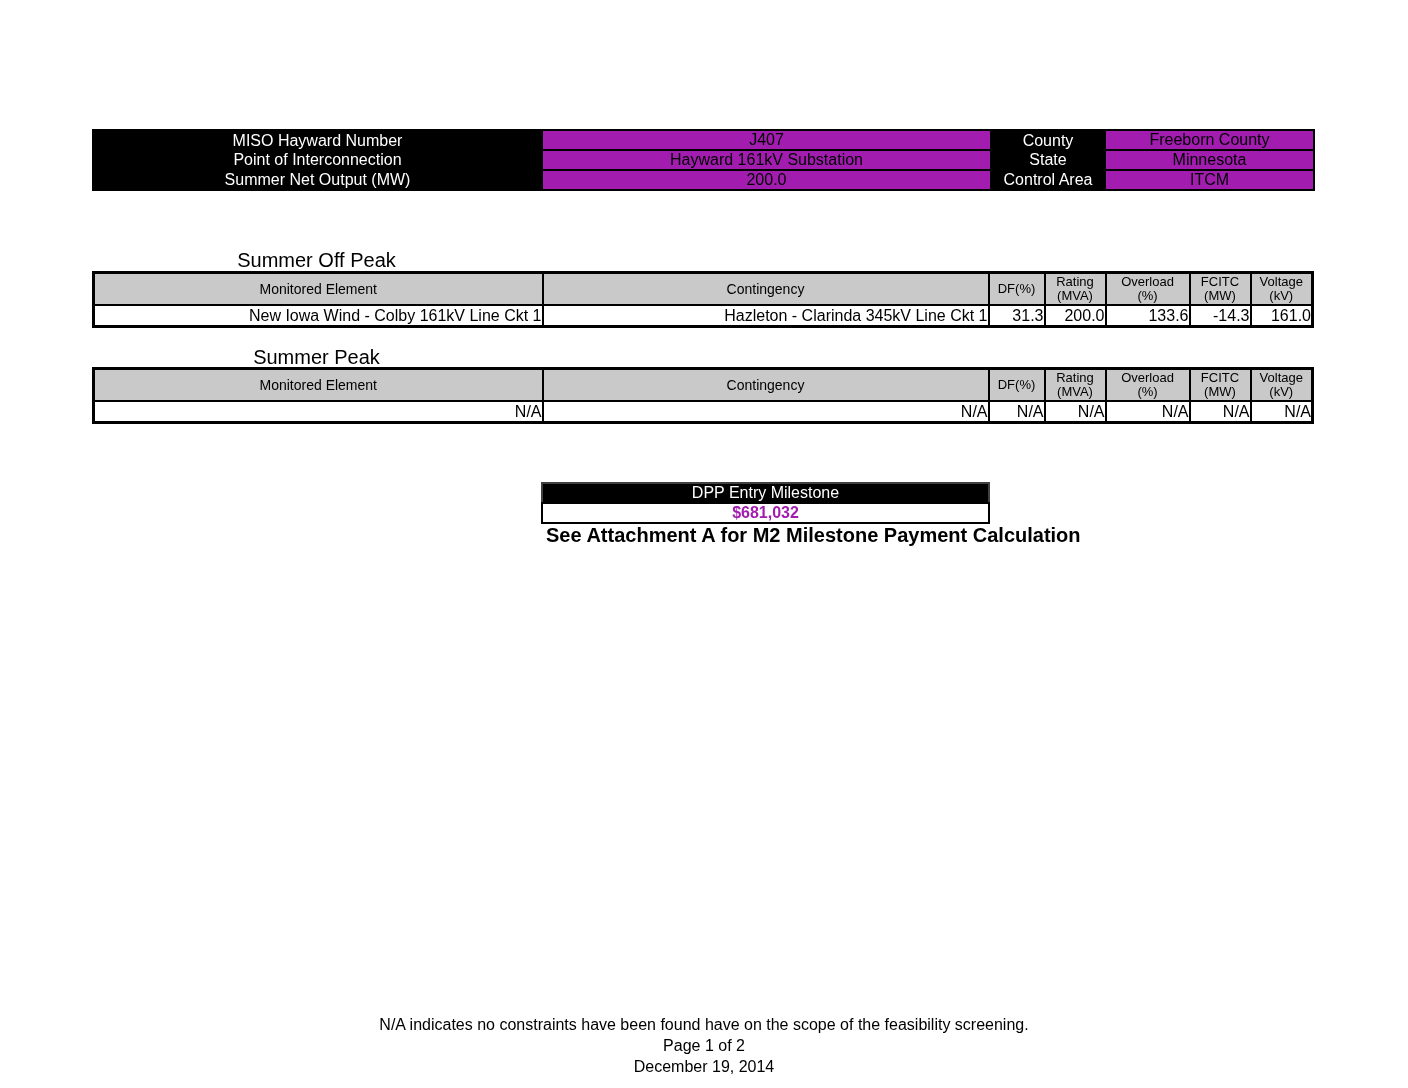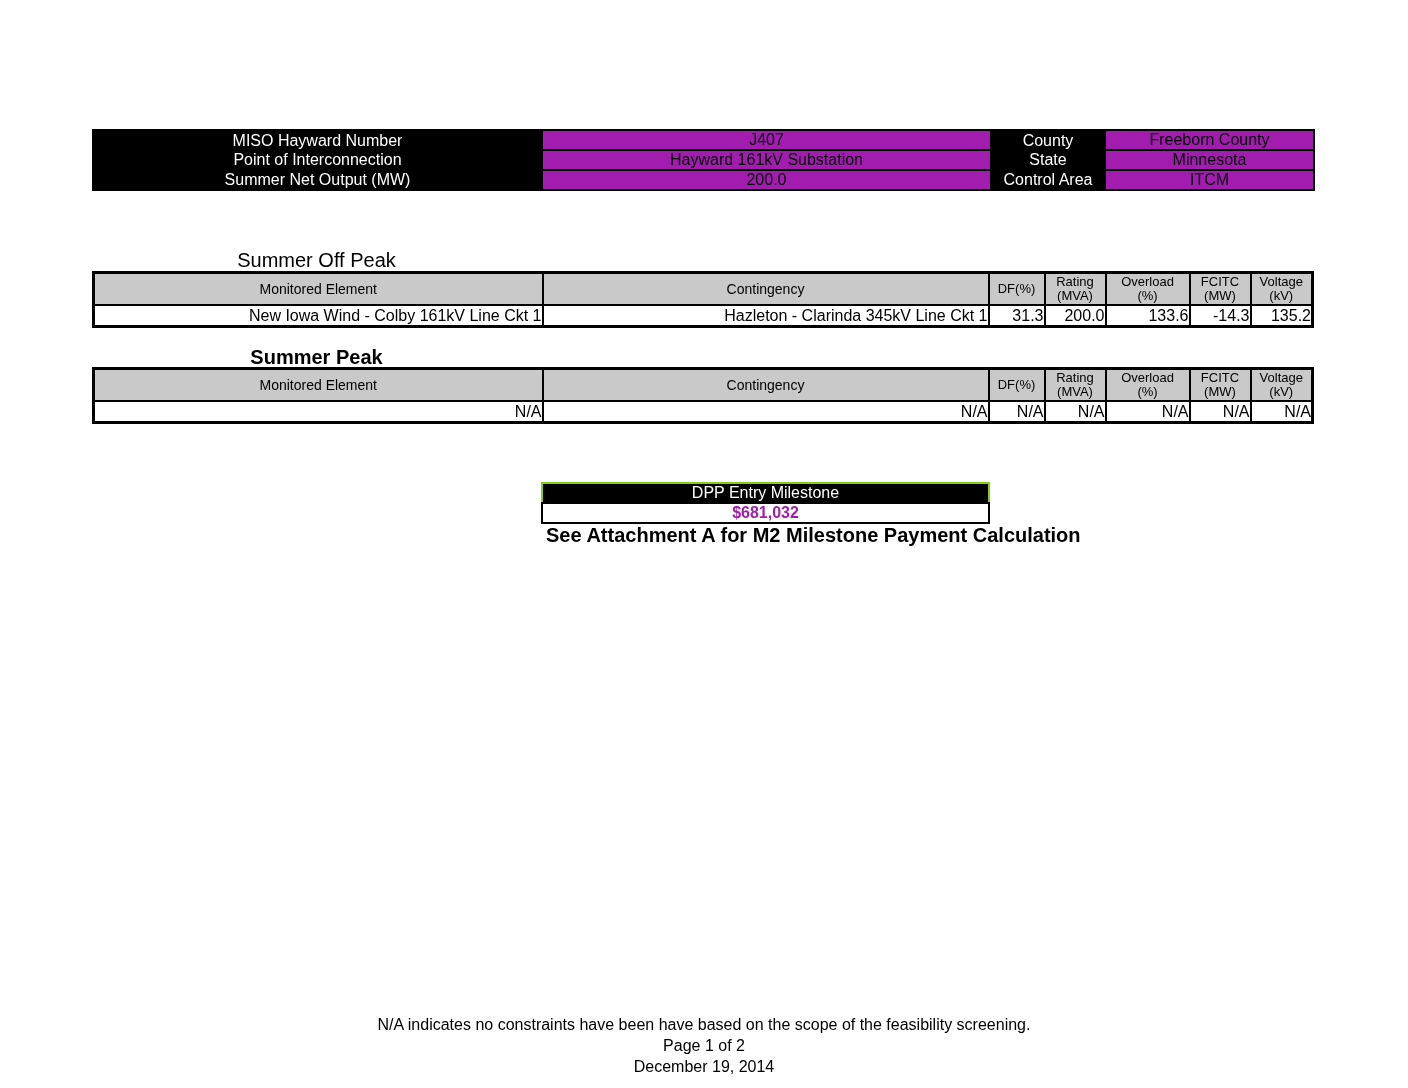--- a/index.html
+++ b/index.html
@@ -11,35 +11,35 @@
   
   .info-table{left:92px;top:129px;width:1221px;background:#000;border:2px solid #000;}
   .info-table td{height:18px;padding:0;font-size:16px;text-align:center;vertical-align:middle;
                  overflow:hidden;white-space:nowrap;}
   .info-table .lbl{background:#000;color:#fff;border:0;}
   .info-table .val{background:#a21caf;color:#000;border:2px solid #000;}
 
   
   .section-title{left:92px;width:449px;text-align:center;font-size:20px;}
   .st1{top:249px;}
-  .st2{top:346px;font-weight:bold;}
+  .st2{top:346px;}
 
   
   .cons-table{left:92px;width:1221px;border:3px solid #000;background:#fff;}
   .cons1{top:271px;}
   .cons2{top:367px;}
   .cons-table th{background:#c9c9c9;border:2px solid #000;font-weight:normal;font-size:13px;
                  line-height:14px;height:30px;padding:0;text-align:center;vertical-align:middle;
                  white-space:pre-line;}
   .cons-table th.one-line{font-size:14px;}
   .cons-table td{border:2px solid #000;font-size:16px;height:19px;padding:0;text-align:right;
                  vertical-align:middle;white-space:nowrap;overflow:hidden;}
 
   
-  .dpp-table{left:541px;top:482px;width:449px;border:2px solid #84cc16;}
+  .dpp-table{left:541px;top:482px;width:449px;border:2px solid #404040;}
   .dpp-table .hdr{background:#000;color:#fff;font-size:16px;height:17px;padding:0;
                   text-align:center;vertical-align:middle;}
   .dpp-table .amt{background:#fff;color:#a21caf;border:2px solid #000;font-size:16px;font-weight:bold;
                   height:18px;padding:0;text-align:center;vertical-align:middle;}
   .dpp-note{left:546px;top:524px;width:449px;text-align:center;font-size:20px;font-weight:bold;
             white-space:nowrap;}
 
   
   .footer{left:0;top:1014px;width:1408px;text-align:center;font-size:16px;line-height:21px;}
 </style>
@@ -103,21 +103,21 @@
       <th>Voltage
 (kV)</th>
     </tr>
     <tr>
       <td>New Iowa Wind - Colby 161kV Line Ckt 1</td>
       <td>Hazleton - Clarinda 345kV Line Ckt 1</td>
       <td>31.3</td>
       <td>200.0</td>
       <td>133.6</td>
       <td>-14.3</td>
-      <td>135.2</td>
+      <td>161.0</td>
     </tr>
   </tbody>
     </table>
 
   <div class="abs section-title st2">Summer Peak</div>
 
   <table class="abs cons-table cons2">
     <colgroup>
         <col style="width:449px">
         <col style="width:446px">
@@ -159,18 +159,18 @@
       <td class="hdr">DPP Entry Milestone</td>
     </tr>
     <tr>
       <td class="amt">$681,032</td>
     </tr>
   </tbody>
     </table>
   <div class="abs dpp-note">See Attachment A for M2 Milestone Payment Calculation</div>
 
   <div class="abs footer">
-    <div>N/A indicates no constraints have been have based on the scope of the feasibility screening.</div>
+    <div>N/A indicates no constraints have been found have on the scope of the feasibility screening.</div>
     <div>Page 1 of 2</div>
     <div>December 19, 2014</div>
   </div>
 
 </div>
 
 </body></html>

